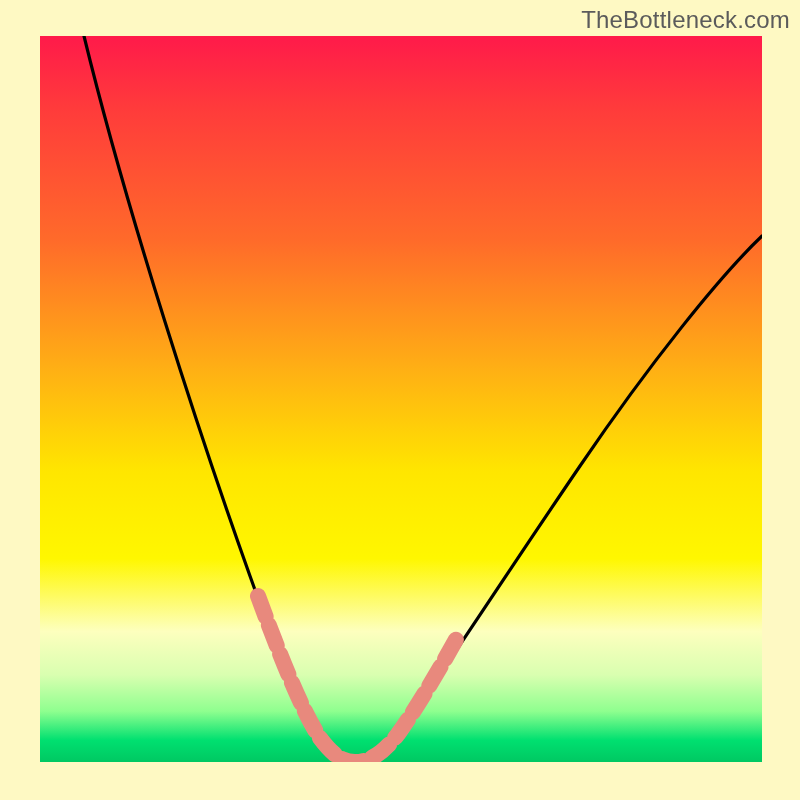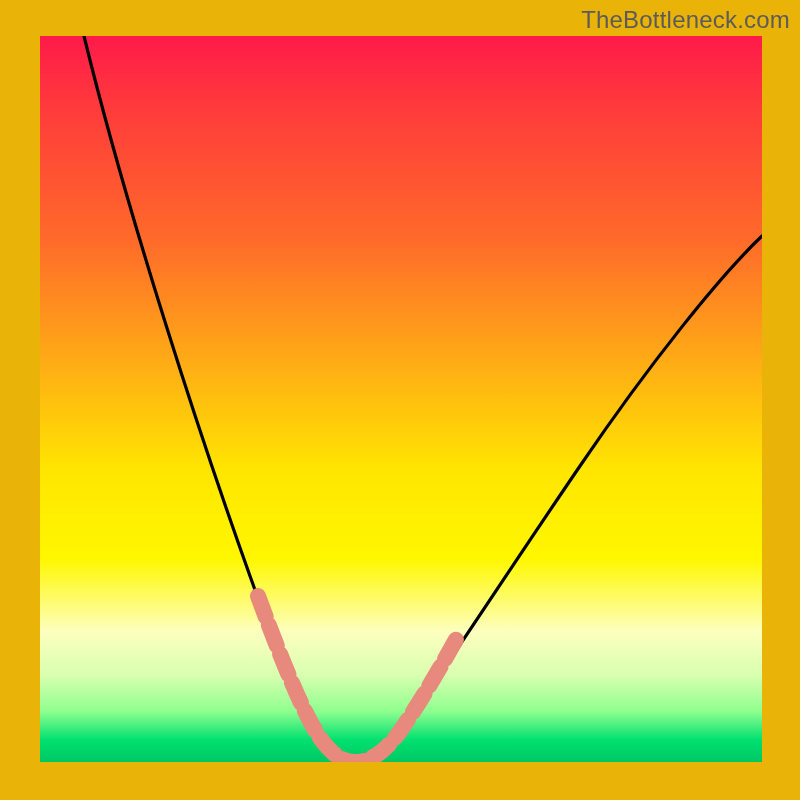--- a/index.html
+++ b/index.html
@@ -9,21 +9,21 @@
     height: 800px;
     background: #000;
     overflow: hidden;
   }
   .frame {
     position: absolute;
     left: 0;
     top: 0;
     width: 800px;
     height: 800px;
-    background: #eab308;
+    background: #fef9c3;
   }
   .plot {
     position: absolute;
     left: 40px;
     top: 36px;
     width: 722px;
     height: 726px;
     background: linear-gradient(to bottom,
       #ff1a4a 0%,
       #ff3b3b 10%,

